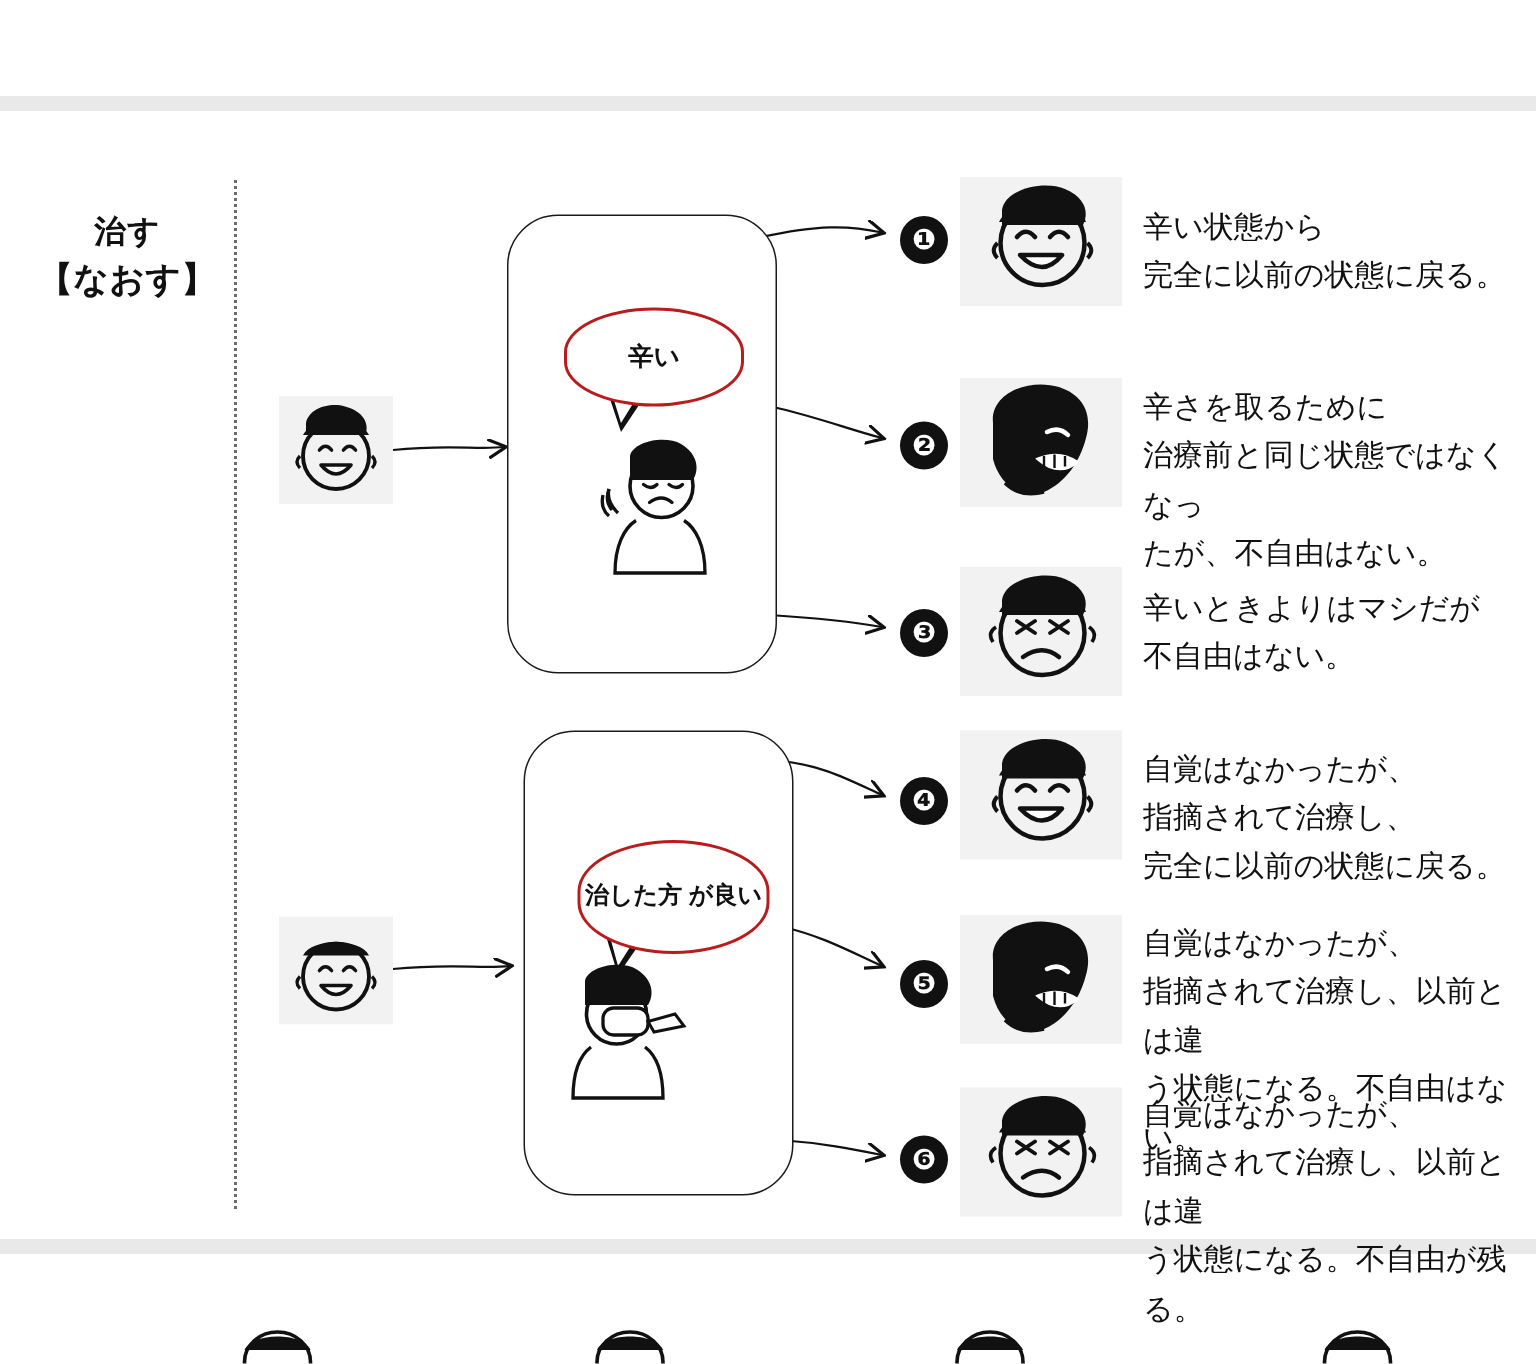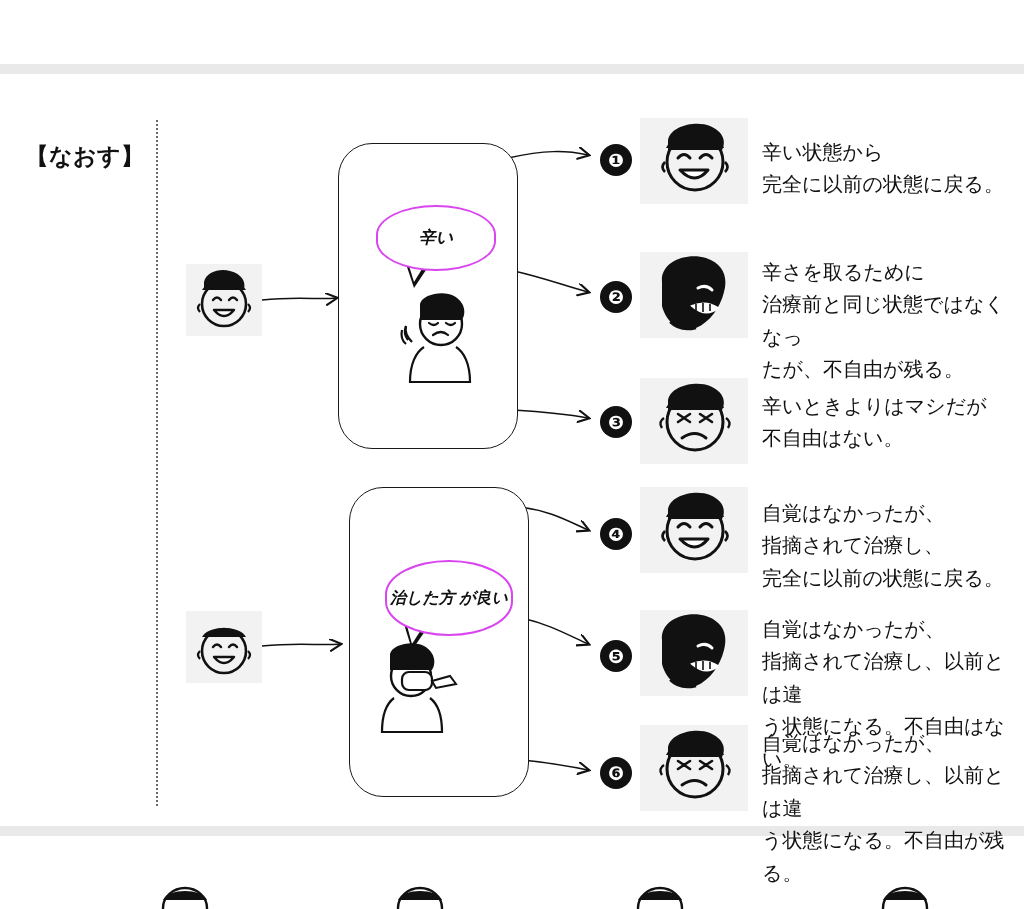--- a/index.html
+++ b/index.html
@@ -62,31 +62,30 @@
     border: 1.6px solid #1a1a1a;
     border-radius: 34px;
     background: #ffffff;
   }
   .group-1 { left: 338px; top: 143px; width: 178px; height: 304px; }
   .group-2 { left: 349px; top: 487px; width: 178px; height: 308px; }
 
   
   .bubble {
     position: absolute;
-    border: 2px solid #d946ef;
+    border: 2px solid #b91c1c;
     border-radius: 50%/45%;
     background: #fff;
     display: flex;
     align-items: center;
     justify-content: center;
     text-align: center;
     font-size: 17px;
     font-weight: bold;
     line-height: 1.25;
-    font-style: italic;
   }
   .bubble-1 { left: 376px; top: 205px; width: 116px; height: 62px; }
   .bubble-2 { left: 385px; top: 560px; width: 124px; height: 72px; font-size: 16px; }
   .bubble-tail {
     position: absolute;
     width: 0; height: 0;
   }
   .tail-1 {
     left: 404px; top: 258px;
     border-left: 10px solid transparent;
@@ -173,20 +172,21 @@
     overflow: hidden;
   }
 </style>
 </head>
 <body>
 
 <div class="band band-top"></div>
 <div class="band band-bottom"></div>
 
 <div class="title-block">
+  <div class="title-main">治す</div>
   <div class="title-kana">【なおす】</div>
 </div>
 
 <div class="divider"></div>
 
 <svg class="arrows" viewBox="0 0 1024 909">
   <defs>
     <marker id="ah" markerWidth="9" markerHeight="9" refX="7" refY="4.2" orient="auto">
       <path d="M0,0 L8,4.2 L0,8.4" fill="none" stroke="#111" stroke-width="1.4"></path>
     </marker>
@@ -291,21 +291,21 @@
   <svg width="108" height="86" viewBox="0 0 108 86">
     <path d="M22,30 C20,10 46,0 66,6 C84,12 88,26 84,40 C80,56 70,70 56,76 C40,82 26,70 22,54 Z" fill="#111"></path>
     <path d="M58,36 q8,-4 14,2" fill="none" stroke="#fff" stroke-width="3" stroke-linecap="round"></path>
     <path d="M52,54 q14,-6 26,2 q-12,10 -26,-2 z" fill="#fff" stroke="#fff" stroke-width="2"></path>
     <path d="M56,52 l0,8 M63,51 l0,9 M70,52 l0,7" stroke="#111" stroke-width="1.6"></path>
     <path d="M30,70 q10,10 26,6" fill="none" stroke="#111" stroke-width="2.4"></path>
   </svg>
 </div>
 <div class="caption" style="left:762px; top:256px;">辛さを取るために
 治療前と同じ状態ではなくなっ
-たが、不自由が残る。</div>
+たが、不自由はない。</div>
 
 <div class="bullet" style="left:600px; top:406px;">❸</div>
 <div class="outcome-face" style="left:640px; top:378px;">
   <svg width="108" height="86" viewBox="0 0 108 86">
     <path d="M28,22 C30,8 56,2 70,8 C84,14 86,24 82,32 L28,32 Z" fill="#111"></path>
     <ellipse cx="55" cy="44" rx="28" ry="28" fill="none" stroke="#111" stroke-width="3"></ellipse>
     <path d="M26,30 C34,12 78,12 84,30" fill="#111"></path>
     <path d="M38,36 l12,8 M50,36 l-12,8" stroke="#111" stroke-width="2.6" stroke-linecap="round"></path>
     <path d="M60,36 l12,8 M72,36 l-12,8" stroke="#111" stroke-width="2.6" stroke-linecap="round"></path>
     <path d="M42,60 q13,-9 24,0" fill="none" stroke="#111" stroke-width="3" stroke-linecap="round"></path>

